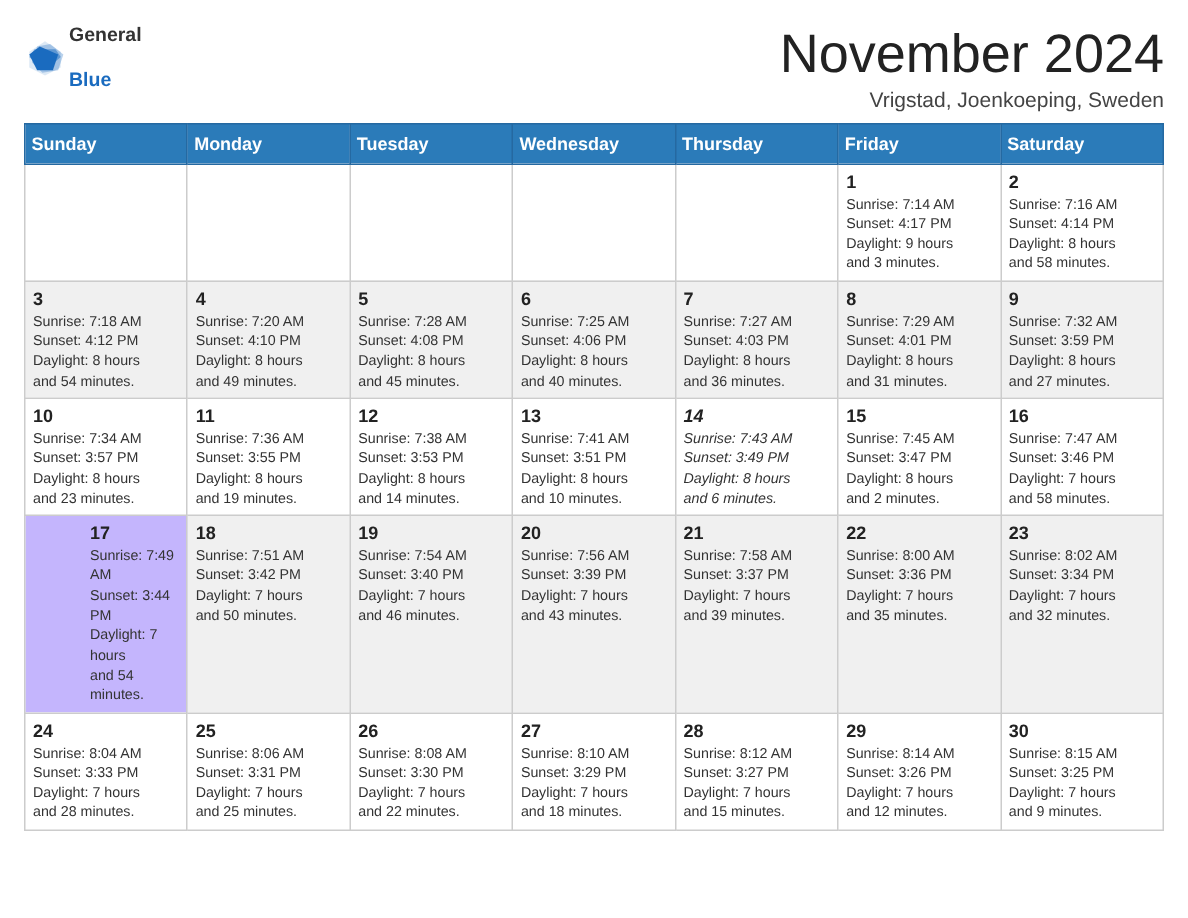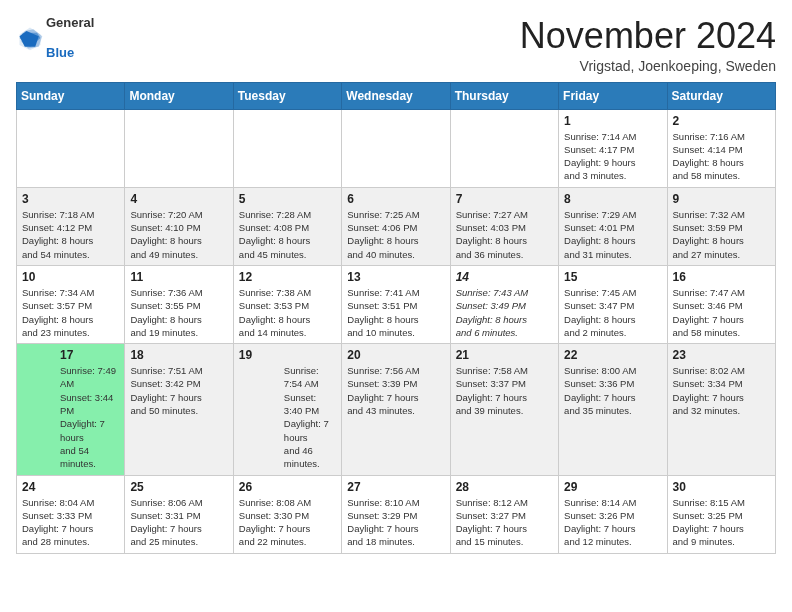--- a/index.html
+++ b/index.html
@@ -252,37 +252,37 @@
           </td>
           <td style="background: rgb(255, 255, 255);">
             <span class="day-number">16</span>
             <div class="day-info" style="white-space: pre-line;">Sunrise: 7:47 AM
 Sunset: 3:46 PM
 Daylight: 7 hours
 and 58 minutes.</div>
           </td>
         </tr>
         <tr>
-          <td style="background: #86efac; padding-left: 43px;">
+          <td style="background: #c4b5fd; padding-left: 43px;">
             <span class="day-number">17</span>
             <div class="day-info" style="white-space: pre-line;">Sunrise: 7:49 AM
 Sunset: 3:44 PM
 Daylight: 7 hours
 and 54 minutes.</div>
           </td>
           <td style="background: rgb(240, 240, 240);">
             <span class="day-number">18</span>
             <div class="day-info" style="white-space: pre-line;">Sunrise: 7:51 AM
 Sunset: 3:42 PM
 Daylight: 7 hours
 and 50 minutes.</div>
           </td>
           <td style="background: rgb(240, 240, 240);">
             <span class="day-number">19</span>
-            <div class="day-info" style="white-space: pre-line; margin-left: 45px;">Sunrise: 7:54 AM
+            <div class="day-info" style="white-space: pre-line;">Sunrise: 7:54 AM
 Sunset: 3:40 PM
 Daylight: 7 hours
 and 46 minutes.</div>
           </td>
           <td style="background: rgb(240, 240, 240);">
             <span class="day-number">20</span>
             <div class="day-info" style="white-space: pre-line;">Sunrise: 7:56 AM
 Sunset: 3:39 PM
 Daylight: 7 hours
 and 43 minutes.</div>

